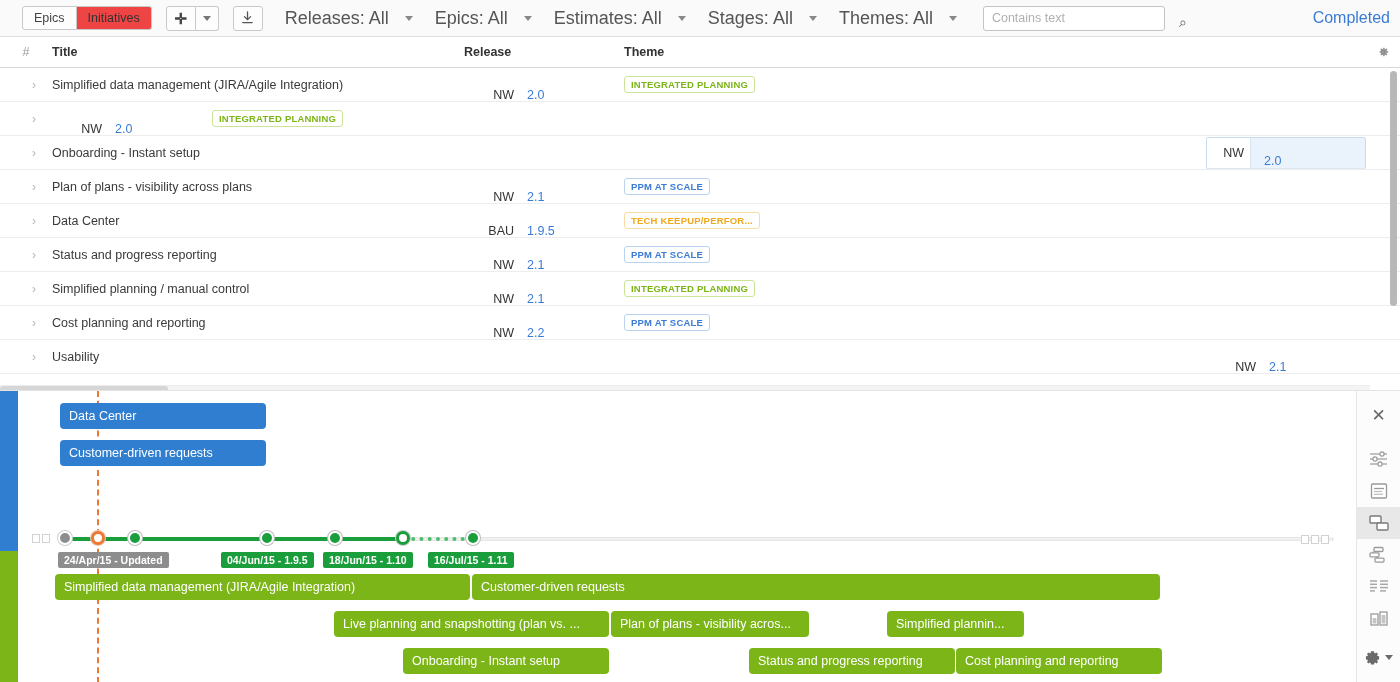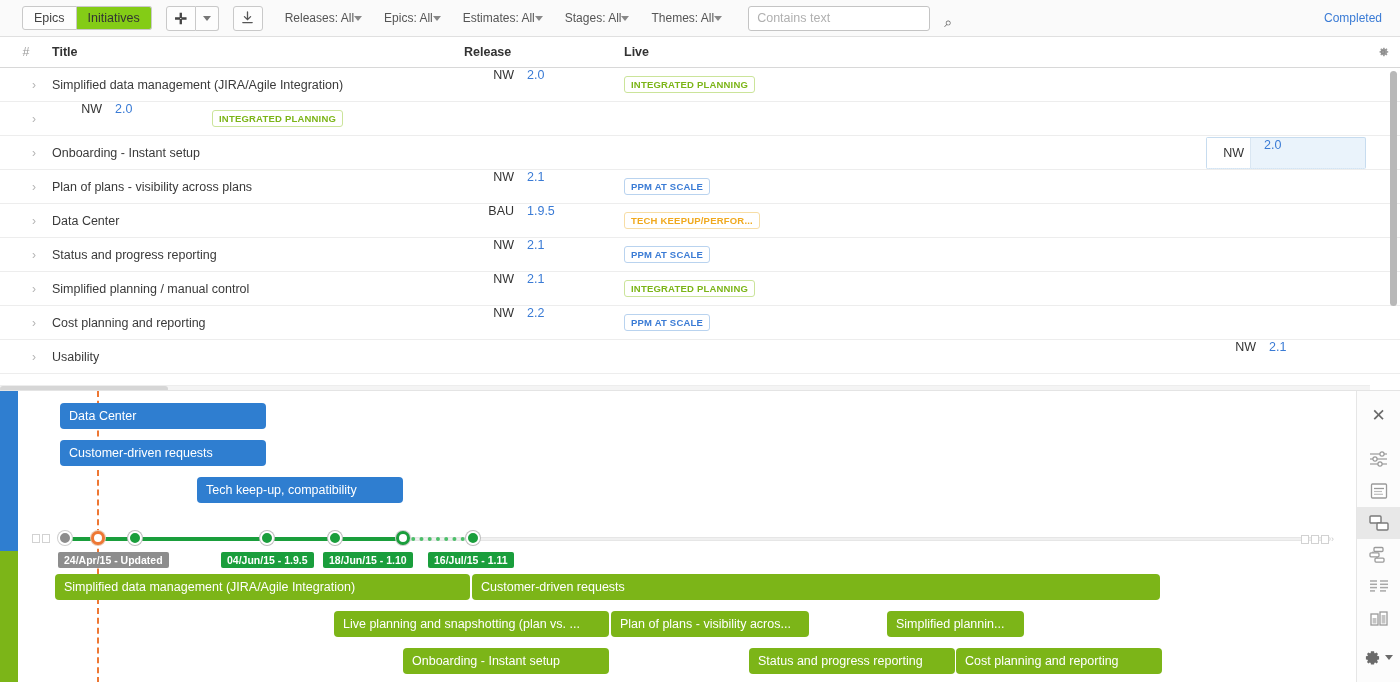--- a/index.html
+++ b/index.html
@@ -20,55 +20,55 @@
     display:flex; align-items:center; padding:0 10px;
   }
   .btn-group { display:flex; margin-left:12px; }
   .tgl {
     height:24px; padding:0 11px; font-size:12.5px; color:#444;
     background:#fdfdfd; border:1px solid #c9c9c9;
     display:flex; align-items:center; cursor:pointer;
   }
   .tgl:first-child { border-radius:3px 0 0 3px; }
   .tgl:last-child { border-radius:0 3px 3px 0; border-left:none; }
-  .tgl.active { background:#84cc16; color:#333; }
+  .tgl.active { background:#ef4444; color:#333; }
 
   .split { display:flex; margin-left:14px; }
   .sq {
     height:25px; min-width:30px; padding:0 7px;
     background:#fdfdfd; border:1px solid #c9c9c9;
     display:flex; align-items:center; justify-content:center;
     cursor:pointer; color:#555;
   }
   .sq:first-child { border-radius:3px 0 0 3px; }
   .sq:last-child { border-radius:0 3px 3px 0; border-left:none; min-width:22px;}
   .solo {
     height:25px; min-width:30px; margin-left:14px;
     background:#fdfdfd; border:1px solid #c9c9c9; border-radius:3px;
     display:flex; align-items:center; justify-content:center; cursor:pointer; color:#555;
   }
   .caret { width:0;height:0;border-left:4px solid transparent;border-right:4px solid transparent;border-top:5px solid #777; }
   .plus { font-size:15px; line-height:1; color:#444; font-weight:bold; }
 
   .filt {
-    margin-left:22px; font-size:12px; color:#555;
-    display:flex; align-items:center; gap:0; cursor:pointer; white-space:nowrap;
+    margin-left:22px; font-size:18px; color:#555;
+    display:flex; align-items:center; gap:16px; cursor:pointer; white-space:nowrap;
   }
   .filt .caret { border-top-color:#888; }
 
   .searchwrap { margin-left:26px; display:flex; align-items:flex-end; }
   .searchbox {
     width:182px; height:25px; border:1px solid #c4c4c4; border-radius:3px;
     background:#fff; font-size:12.5px; color:#333; padding:0 8px;
     font-family:"Liberation Sans", sans-serif;
   }
   .searchbox::placeholder { color:#b0b0b0; }
   .searchicon { margin-left:14px; color:#666; font-size:14px; cursor:pointer; }
   .completed {
-    margin-left:auto; margin-right:8px; font-size:12px; color:#3a7bd5; cursor:pointer;
+    margin-left:auto; font-size:16px; color:#3a7bd5; cursor:pointer;
   }
 
   
   .tablewrap { position:absolute; left:0; top:37px; width:1400px; height:348px; background:#fff; }
   .thead {
     display:flex; align-items:center; height:31px;
     border-bottom:1px solid #d8d8d8; background:#fff;
     font-size:12.5px; font-weight:bold; color:#333;
   }
   .th-num { width:52px; text-align:center; color:#9a9a9a; font-weight:normal; }
@@ -78,21 +78,21 @@
   .gearhdr { width:34px; display:flex;align-items:center;justify-content:center;color:#8a8a8a;cursor:pointer;}
 
   .trow {
     display:flex; align-items:center; height:34px;
     border-bottom:1px solid #ededed; font-size:12.5px; color:#333;
   }
   .c-exp { width:52px; display:flex; align-items:center; justify-content:flex-end; padding-right:16px; }
   .chev { color:#b4b4b4; font-size:12px; cursor:pointer; }
   .c-title { flex:1; color:#3a3a3a; }
   .c-rel {
-    width:160px; display:flex; align-items:flex-start; height:34px;
+    width:160px; display:flex; align-items:flex-end; height:34px;
   }
   .rel-dept { width:50px; text-align:right; color:#333; }
   .rel-ver { padding-left:13px; color:#3a7bd5; cursor:pointer; }
   .c-theme { width:742px; display:flex; align-items:center; }
 
   .trow.sel .c-rel {
     background:#eaf3fb; border:1px solid #c7dcef; border-bottom-style:dotted;
     border-radius:2px; height:32px;
   }
   .trow.sel .rel-dept { background:#fff; border-right:1px solid #d9e6f2; height:30px; display:flex;align-items:center;justify-content:flex-end; padding-right:6px; width:44px;}
@@ -212,21 +212,21 @@
     </div>
 
     <div class="completed">Completed</div>
   </div>
 
   <div class="tablewrap">
     <div class="thead">
       <div class="th-num">#</div>
       <div class="th-title">Title</div>
       <div class="th-rel">Release</div>
-      <div class="th-theme">Live</div>
+      <div class="th-theme">Theme</div>
       <div class="gearhdr">
         <svg width="14" height="14" viewBox="0 0 16 16">
           <path fill="#8a8a8a" d="M8 5.4A2.6 2.6 0 1 0 8 10.6 2.6 2.6 0 0 0 8 5.4zm0 4.1A1.5 1.5 0 1 1 8 6.5a1.5 1.5 0 0 1 0 3z"></path>
           <path fill="#8a8a8a" d="M14 7.1l-1.3-.2a4.8 4.8 0 0 0-.4-1l.8-1-1.1-1.1-1 .8a4.8 4.8 0 0 0-1-.4L9.8 3H8.2L8 4.2a4.8 4.8 0 0 0-1 .4l-1-.8L4.9 4.9l.8 1a4.8 4.8 0 0 0-.4 1L4 7.1v1.6l1.3.2c.1.4.2.7.4 1l-.8 1 1.1 1.1 1-.8c.3.2.6.3 1 .4l.2 1.3h1.6l.2-1.3c.4-.1.7-.2 1-.4l1 .8 1.1-1.1-.8-1c.2-.3.3-.6.4-1l1.3-.2V7.1z" opacity=".85"></path>
         </svg>
       </div>
     </div>
 
     <div>
 
@@ -375,23 +375,20 @@
       <div class="s-green"></div>
     </div>
 
     <div class="nowline"></div>
 
     <div class="bar blue" style="left:60px;top:12px;width:206px;">
         <span>Data Center</span>
       </div>
     <div class="bar blue" style="left:60px;top:49px;width:206px;">
         <span>Customer-driven requests</span>
-      </div>
-    <div class="bar blue" style="left:197px;top:86px;width:206px;">
-        <span>Tech keep-up, compatibility</span>
       </div>
 
     <div class="timeline">
       <div class="endcaps" style="left:32px;">
         <span class="cap"></span>
         <span class="cap"></span>
       </div>
       <div class="trackbg"></div>
       <div class="track" style="left:58px;width:345px;"></div>
       <div class="dashseg" style="left:403px;width:70px;"></div>

